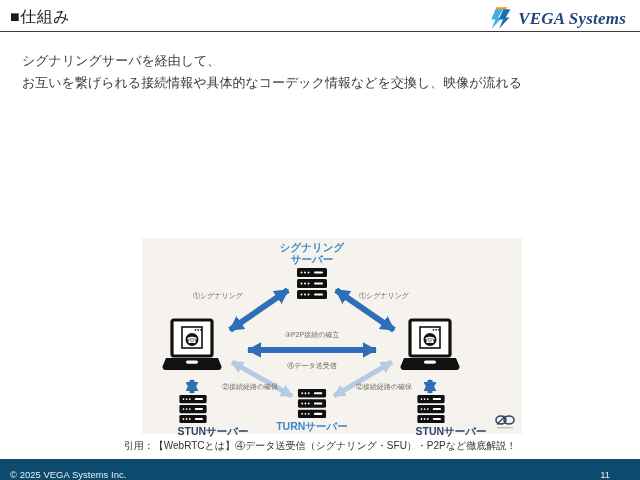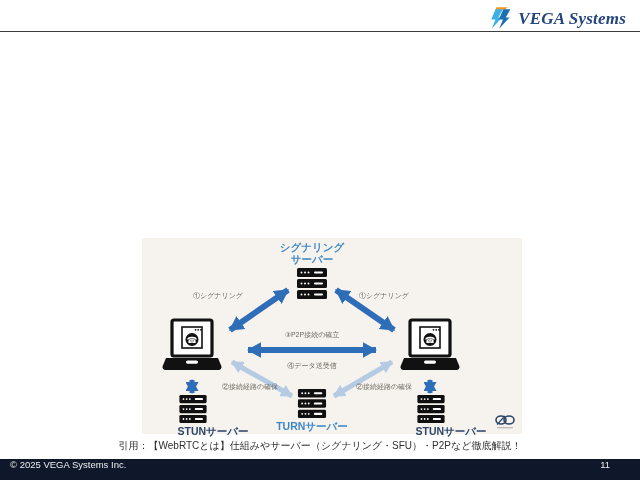--- a/index.html
+++ b/index.html
@@ -22,41 +22,46 @@
   .dg-label{position:absolute;transform:translateX(-50%);white-space:nowrap;}
   .srv-name{font-weight:bold;font-size:10.5px;color:#3f87c5;text-align:center;line-height:12px;}
   .srv-name.navy{color:#2d4668;padding-left:40px;}
   .ann{font-size:7px;color:#6a665f;}
   .icon-abs{position:absolute;}
 
   
   .caption{position:absolute;left:0;top:439px;width:640px;text-align:center;font-size:10px;color:#2f2f2f;}
 
   
-  .footer{position:absolute;left:0;top:459px;width:640px;height:21px;background:#0f172a;color:#ededed;
-          font-size:9.5px;display:flex;align-items:flex-start;}
+  .footer{position:absolute;left:0;top:459px;width:640px;height:21px;background:#0c4a6e;color:#ededed;
+          font-size:9.5px;display:flex;align-items:flex-end;}
   .footer .copy{margin-left:10px;}
   .footer .page-num{margin-left:auto;margin-right:30px;}
 </style>
 </head>
 <body>
 
 <div class="slide">
 
+  <div class="title">■仕組み</div>
   <div class="header-rule"></div>
 
   <div class="logo">
     <svg width="28" height="25" viewBox="0 0 30 26">
       <path d="M9,1 L21,1 L18.5,3.5 L8,3.5 Z" fill="#f7941d"></path>
       <path d="M8,3 L16,3 L11,12 L15,12 L4,24 L8,14 L3.5,14 Z" fill="#3fb0e5"></path>
       <path d="M16.5,3 L24,3 L19,12 L23,12 L12,24 L16,14 L11.5,14 Z" fill="#1b6fb5"></path>
     </svg>
     <span class="logo-text">VEGA Systems</span>
   </div>
 
+  <div class="body-text">
+    <div>シグナリングサーバを経由して、</div>
+    <div>お互いを繋げられる接続情報や具体的なコーデック情報などを交換し、映像が流れる</div>
+  </div>
 
   <div class="diagram">
 
     <svg class="arrows" viewBox="0 0 356 196">
       <defs>
         <marker id="hB" viewBox="0 0 2.4 2.6" markerWidth="2.4" markerHeight="2.6" refX="2.2" refY="1.3" orient="auto-start-reverse" markerUnits="strokeWidth">
           <path d="M0,0 L2.4,1.3 L0,2.6 Z" fill="#2e6db8"></path>
         </marker>
         <marker id="hL" viewBox="0 0 2.4 2.6" markerWidth="2.4" markerHeight="2.6" refX="2.2" refY="1.3" orient="auto-start-reverse" markerUnits="strokeWidth">
           <path d="M0,0 L2.4,1.3 L0,2.6 Z" fill="#b5cbe4"></path>
@@ -209,20 +214,20 @@
     <div class="dg-label ann" style="left:242px;top:144px;">②接続経路の確保</div>
 
     <svg class="icon-abs" style="right:5px;bottom:4px;" width="24" height="15" viewBox="0 0 24 15">
       <ellipse cx="8" cy="5" rx="5" ry="4" fill="none" stroke="#2d4668" stroke-width="1.6"></ellipse>
       <ellipse cx="16" cy="5" rx="5" ry="4" fill="none" stroke="#2d4668" stroke-width="1.6"></ellipse>
       <line x1="4" y1="9.5" x2="12" y2="1" stroke="#2d4668" stroke-width="1.2"></line>
       <rect x="4" y="12" width="16" height="1.4" fill="#c0bdb8"></rect>
     </svg>
   </div>
 
-  <div class="caption">引用：【WebRTCとは】仕組みやサーバー（シグナリング・SFU）・P2Pなど徹底解説！</div>
+  <div class="caption">引用：【WebRTCとは】④データ送受信（シグナリング・SFU）・P2Pなど徹底解説！</div>
 
   <div class="footer">
     <span class="copy">© 2025 VEGA Systems Inc.</span>
     <span class="page-num">11</span>
   </div>
 
 </div>
 
 </body></html>

